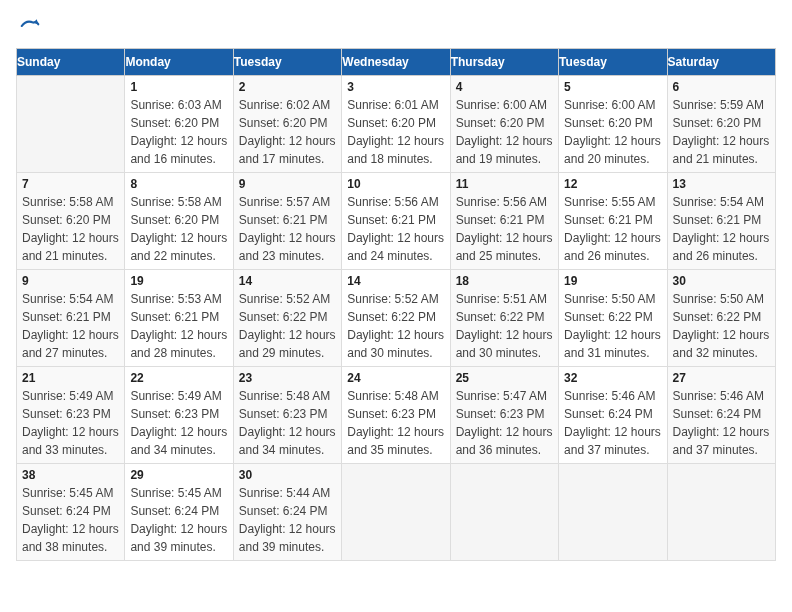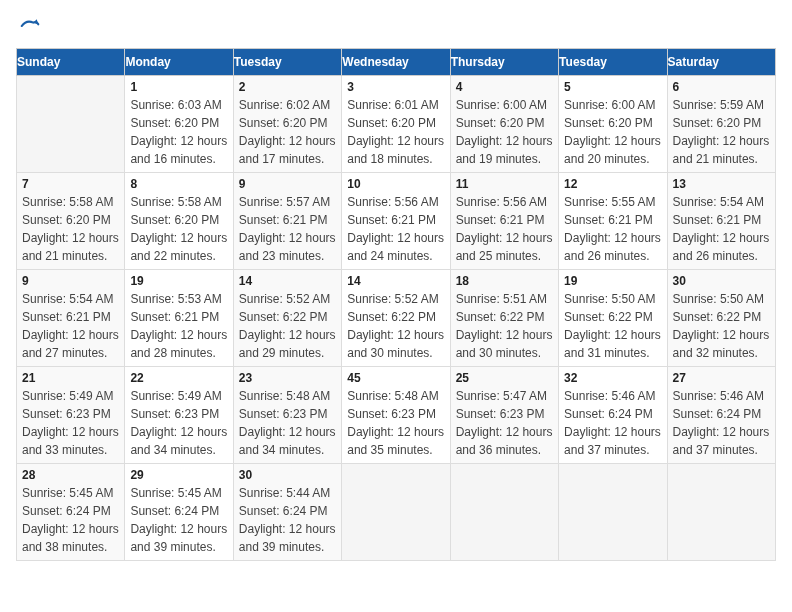--- a/index.html
+++ b/index.html
@@ -224,39 +224,39 @@
         </td>
         <td>
           <span class="day-number">22</span>
           <div class="day-info">Sunrise: 5:49 AM<br>Sunset: 6:23 PM<br>Daylight: 12 hours<br>and 34 minutes.</div>
         </td>
         <td>
           <span class="day-number">23</span>
           <div class="day-info">Sunrise: 5:48 AM<br>Sunset: 6:23 PM<br>Daylight: 12 hours<br>and 34 minutes.</div>
         </td>
         <td>
-          <span class="day-number">45</span>
+          <span class="day-number">24</span>
           <div class="day-info">Sunrise: 5:48 AM<br>Sunset: 6:23 PM<br>Daylight: 12 hours<br>and 35 minutes.</div>
         </td>
         <td>
           <span class="day-number">25</span>
           <div class="day-info">Sunrise: 5:47 AM<br>Sunset: 6:23 PM<br>Daylight: 12 hours<br>and 36 minutes.</div>
         </td>
         <td>
           <span class="day-number">32</span>
           <div class="day-info">Sunrise: 5:46 AM<br>Sunset: 6:24 PM<br>Daylight: 12 hours<br>and 37 minutes.</div>
         </td>
         <td>
           <span class="day-number">27</span>
           <div class="day-info">Sunrise: 5:46 AM<br>Sunset: 6:24 PM<br>Daylight: 12 hours<br>and 37 minutes.</div>
         </td>
       </tr>
       <tr>
         <td>
-          <span class="day-number">28</span>
+          <span class="day-number">38</span>
           <div class="day-info">Sunrise: 5:45 AM<br>Sunset: 6:24 PM<br>Daylight: 12 hours<br>and 38 minutes.</div>
         </td>
         <td>
           <span class="day-number">29</span>
           <div class="day-info">Sunrise: 5:45 AM<br>Sunset: 6:24 PM<br>Daylight: 12 hours<br>and 39 minutes.</div>
         </td>
         <td>
           <span class="day-number">30</span>
           <div class="day-info">Sunrise: 5:44 AM<br>Sunset: 6:24 PM<br>Daylight: 12 hours<br>and 39 minutes.</div>
         </td>

